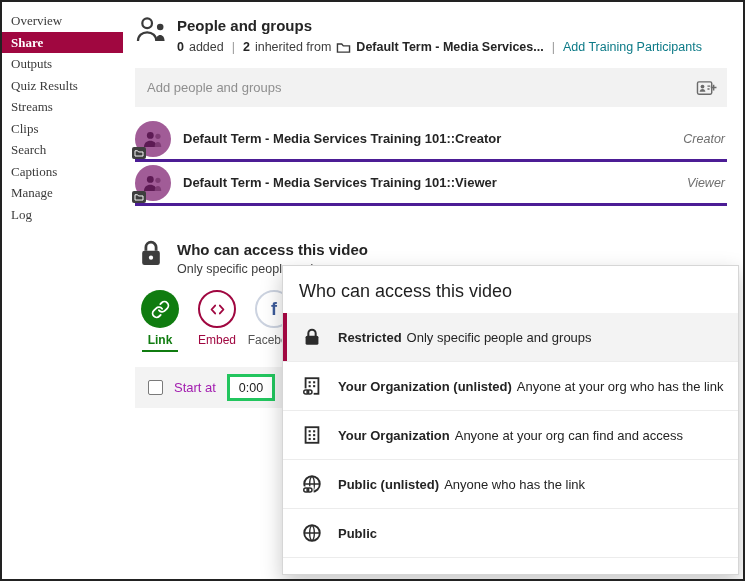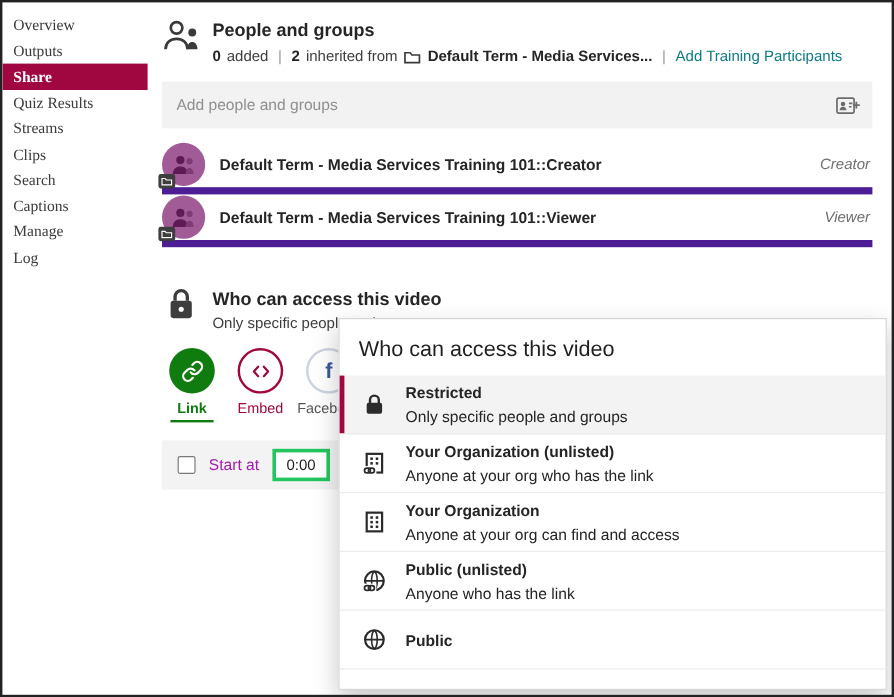--- a/index.html
+++ b/index.html
@@ -21,21 +21,21 @@
   .meta .folder-wrap { display:inline-flex; align-items:center; }
 
   
   .search-box { position:absolute; left:133px; top:66px; width:592px; height:39px; background:#f2f2f2; }
   .search-box input { width:100%; height:100%; border:0; background:transparent; padding:0 44px 0 12px; font-size:13px; color:#0f172a; font-family:inherit; outline:none; }
   .search-box input::placeholder { color:#8f8f8f; }
   .add-contact-btn { position:absolute; right:10px; top:10px; width:22px; height:20px; cursor:pointer; display:flex; align-items:center; justify-content:center; }
 
   
   .entries { position:absolute; left:133px; top:116px; width:592px; }
-  .entry-row { display:flex; align-items:center; height:44px; border-bottom:6px solid #4c1d95; cursor:pointer; }
+  .entry-row { display:flex; align-items:center; height:44px; border-bottom:3px solid #4c1d95; cursor:pointer; }
   .avatar { width:36px; height:36px; border-radius:50%; background:#a15c97; position:relative; flex:0 0 36px; margin-right:12px; display:flex; align-items:center; justify-content:center; }
   .avatar-badge { position:absolute; left:-3px; bottom:-2px; width:14px; height:12px; background:#3e3e3e; border-radius:2px; display:flex; align-items:center; justify-content:center; }
   .entry-name { font-size:13px; font-weight:bold; color:#252525; }
   .entry-role { margin-left:auto; font-style:italic; font-size:12.5px; color:#6e6e6e; padding-right:2px; }
 
   
   .access-lock { position:absolute; left:136px; top:236px; }
   .access-title { position:absolute; left:175px; top:239px; font-size:15px; font-weight:bold; color:#252525; }
   .access-sub { position:absolute; left:175px; top:260px; font-size:12.5px; color:#3d3d3d; white-space:nowrap; }
 
@@ -58,32 +58,32 @@
   .start-label { font-size:13px; color:#a21caf; }
   .time-input { width:48px; height:27px; border:3px solid #22c55e; background:#fff; text-align:center; font-size:12.5px; color:#222; font-family:inherit; outline:none; }
 
   
   .panel { position:absolute; left:280px; top:263px; width:457px; height:310px; background:#fff; border:1px solid #d6d6d6; box-shadow:0 8px 20px rgba(0,0,0,.22); z-index:20; }
   .panel-title { padding:15px 16px 11px; font-size:18px; color:#1f1f1f; }
   .dd-row { display:flex; align-items:center; height:49px; padding:0 12px 0 17px; gap:14px; border-bottom:1px solid #ececec; position:relative; cursor:pointer; }
   .dd-row.selected { background:#f3f3f3; }
   .dd-row.selected::before { content:""; position:absolute; left:0; top:0; bottom:0; width:4px; background:#a00740; }
   .dd-icon { width:24px; height:24px; flex:0 0 24px; display:flex; align-items:center; justify-content:center; }
-  .dd-text { font-size:13px; color:#242424; display:flex; align-items:baseline; gap:5px; white-space:nowrap;flex-direction:column; }
+  .dd-text { font-size:13px; color:#242424; display:flex; align-items:baseline; gap:5px; white-space:nowrap; }
   .dd-text .dd-label { font-weight:bold; }
 </style>
 </head>
 <body>
 
 <div class="screen">
 
   <nav class="sidebar">
     <div class="side-item">Overview</div>
+    <div class="side-item active">Share</div>
     <div class="side-item">Outputs</div>
-    <div class="side-item active">Share</div>
     <div class="side-item">Quiz Results</div>
     <div class="side-item">Streams</div>
     <div class="side-item">Clips</div>
     <div class="side-item">Search</div>
     <div class="side-item">Captions</div>
     <div class="side-item">Manage</div>
     <div class="side-item">Log</div>
   </nav>
 
   <span class="people-icon">

